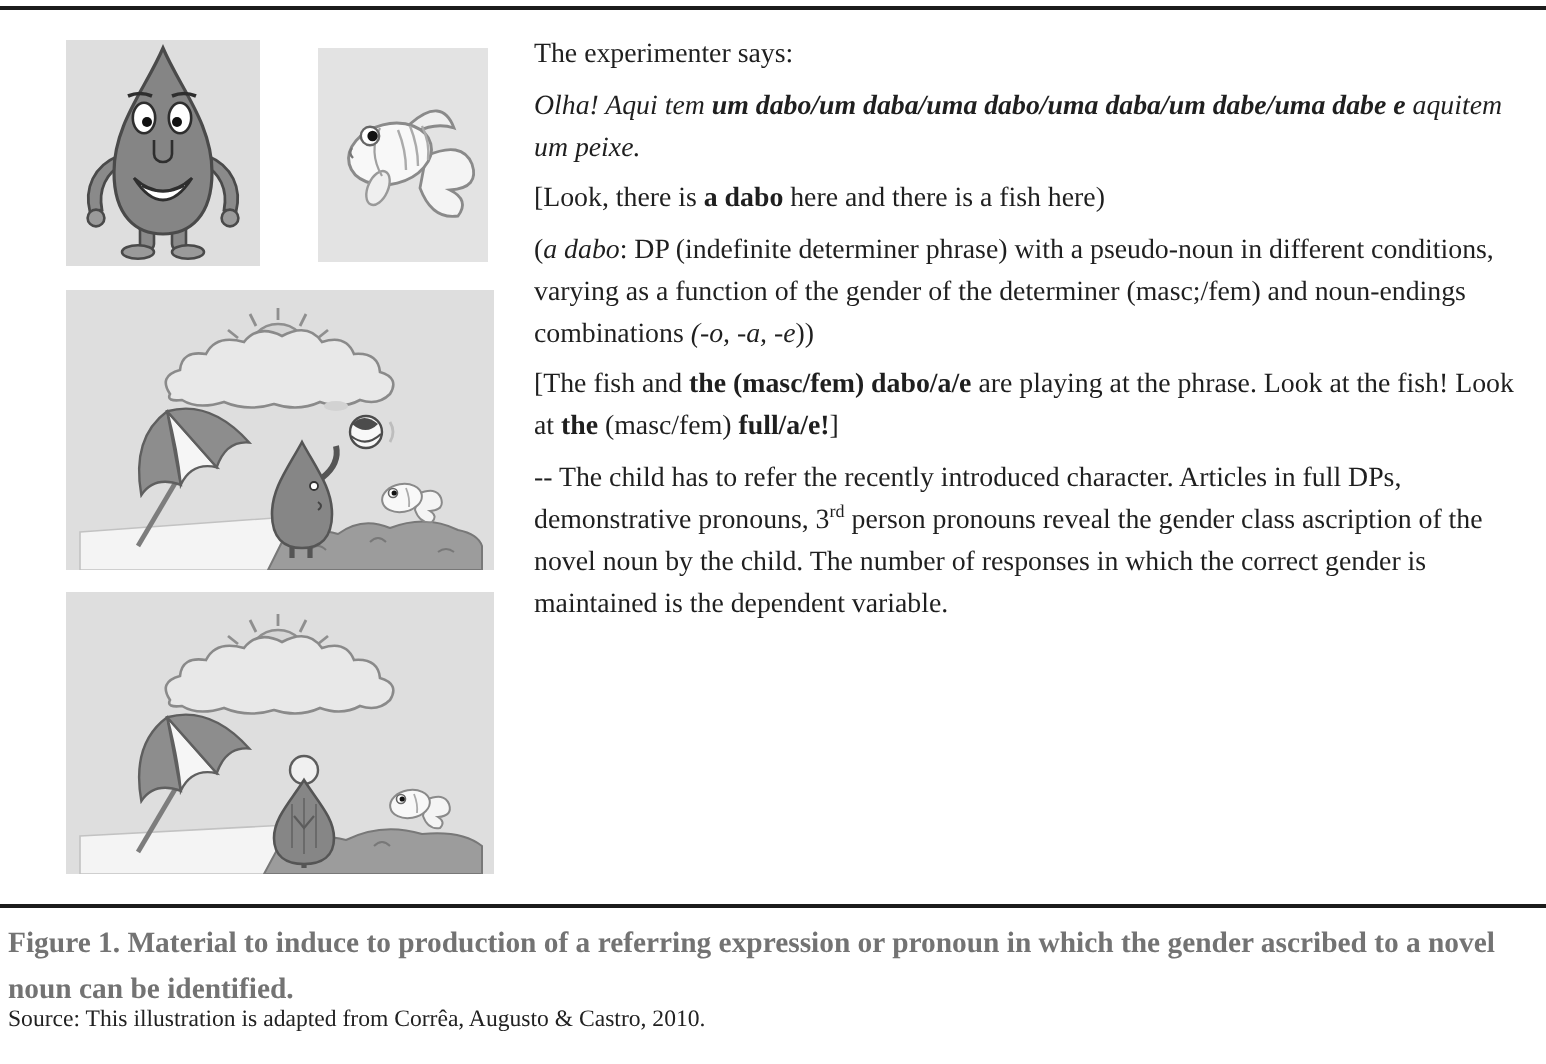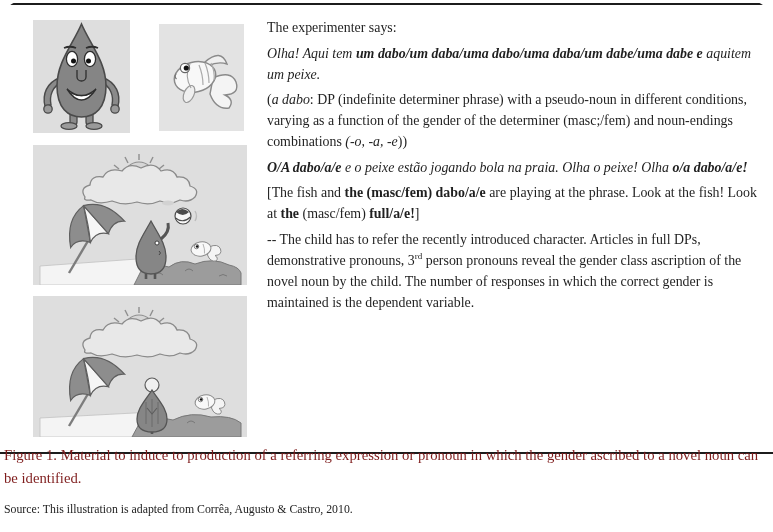--- a/index.html
+++ b/index.html
@@ -1,39 +1,39 @@
 <!DOCTYPE html>
 <html><head>
 <meta charset="utf-8">
 <style>
   html,body{margin:0;padding:0;background:#fff;}
   .page{
     position:relative;width:773px;height:532px;background:#ffffff;
-    font-family:"Liberation Serif","DejaVu Serif",serif;color:#1f1f1f;overflow:hidden;border-radius:25px;
+    font-family:"Liberation Serif","DejaVu Serif",serif;color:#1f1f1f;overflow:hidden;
   }
   .rule{position:absolute;left:0;right:0;background:#1c1c1c;}
   .rule-top{top:3px;height:2px;}
   .rule-caption{top:452px;height:2px;}
   .panel{position:absolute;line-height:0;}
   .panel svg{display:block;}
   .p1{left:33px;top:20px;}
   .p2{left:159px;top:24px;}
   .p3{left:33px;top:145px;}
   .p4{left:33px;top:296px;}
   .text-col{
     position:absolute;left:267px;top:17px;width:500px;
     font-size:13.9px;line-height:21px;
   }
   .para{margin:0 0 4.5px 0;}
   .it{font-style:italic;text-align:right;}
   .bd{font-weight:bold;margin-top:32px;}
   .sup{vertical-align:super;font-size:0.65em;line-height:0;text-align:center;}
   .caption{
-    position:absolute;left:4px;top:444px;width:765px;
-    font-weight:normal;font-size:14.7px;line-height:23px;color:#7f1d1d;
+    position:absolute;left:4px;top:461px;width:765px;
+    font-weight:bold;font-size:14.7px;line-height:23px;color:#737373;
   }
   .source{
     position:absolute;left:4px;top:502px;width:760px;
     font-size:11.8px;color:#222;
   }
 </style>
 </head>
 <body>
 
 <div class="page">
@@ -214,22 +214,22 @@
         <circle cx="-9" cy="-5" r="4.5" fill="#fff" stroke="#666" stroke-width="1.6"></circle>
         <circle cx="-7.8" cy="-5" r="2.6" fill="#111"></circle>
         <path d="M4,-10 Q8,0 7,9" fill="none" stroke="#ababab" stroke-width="1.8"></path>
       </g>
     </svg>
   </div>
 
   <div class="text-col">
       <p class="para"><span>The experimenter says:</span></p>
       <p class="para"><span class="it">Olha! Aqui tem </span><span class="bd it">um dabo/um daba/uma dabo/uma daba/um dabe/uma dabe e</span><span class="it"> aquitem um peixe.</span></p>
+      <p class="para"><span>[Look, there is </span><span class="bd">a dabo</span><span> here and there is a fish here)</span></p>
       <p class="para"><span>(</span><span class="it">a dabo</span><span>: DP (indefinite determiner phrase) with a pseudo-noun in different conditions, varying as a function of the gender of the determiner (masc;/fem) and noun-endings combinations </span><span class="it">(-o, -a, -e</span><span>))</span></p>
-      <p class="para"><span class="bd it">O/A dabo/a/e</span><span class="it"> e o peixe estão jogando bola na praia. Olha o peixe! Olha </span><span class="bd it">o/a dabo/a/e!</span></p>
       <p class="para"><span>[The fish and </span><span class="bd">the (masc/fem) dabo/a/e</span><span> are playing at the phrase. Look at the fish! Look at </span><span class="bd">the</span><span> (masc/fem) </span><span class="bd">full/a/e!</span><span>]</span></p>
       <p class="para"><span>-- The child has to refer the recently introduced character. Articles in full DPs, demonstrative pronouns, 3</span><span class="sup">rd</span><span> person pronouns reveal the gender class ascription of the novel noun by the child. The number of responses in which the correct gender is maintained is the dependent variable.</span></p>
     </div>
 
   <div class="rule rule-caption"></div>
 
   <div class="caption">Figure 1. Material to induce to production of a referring expression or pronoun in which the gender ascribed to a novel noun can be identified.</div>
   <div class="source">Source: This illustration is adapted from Corrêa, Augusto &amp; Castro, 2010.</div>
 
 </div>

